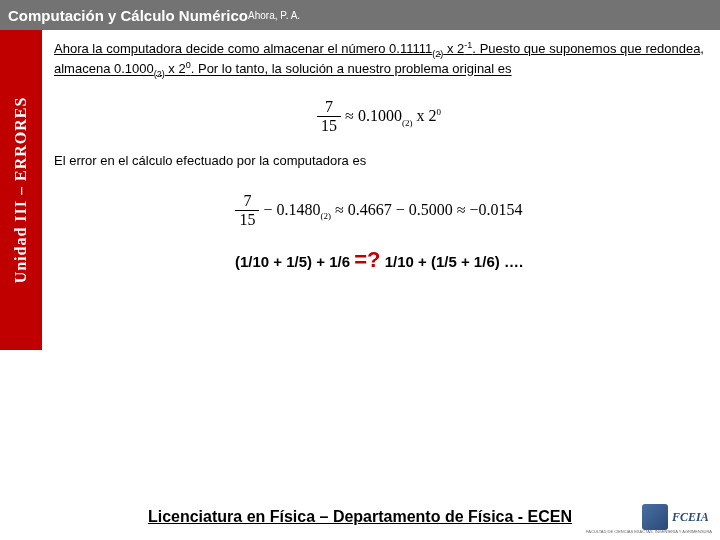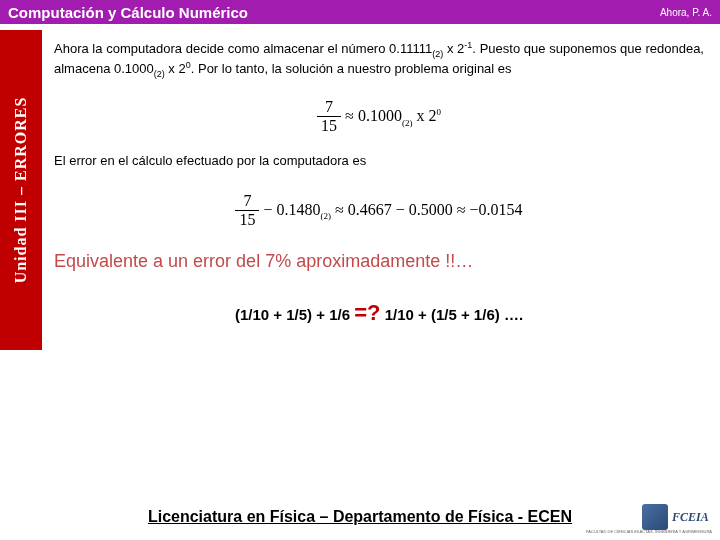--- a/index.html
+++ b/index.html
@@ -6,25 +6,24 @@
   body {
     width: 720px;
     height: 540px;
     font-family: Verdana, Arial, sans-serif;
     background: #fff;
     position: relative;
     overflow: hidden;
   }
   .header {
     width: 100%;
-    height: 24px;
-    background: #a21caf;
+    height: 30px;
+    background: #737373;
     color: #fff;
     display: flex;
-    justify-content: space-between;
     align-items: center;
     padding: 0 8px;
   }
   .header-title {
     font-size: 15px;
     font-weight: bold;
   }
   .header-author {
     font-size: 10px;
   }
@@ -55,20 +54,21 @@
     right: 12px;
     font-family: "Trebuchet MS", Verdana, sans-serif;
   }
   .paragraph1 {
     font-size: 13px;
     line-height: 1.25;
     text-align: justify;
     color: #000;
     margin-bottom: 18px;
     padding: 0 4px;
+    text-decoration: underline;
   }
   .sub { font-size: 9px; vertical-align: sub; }
   .sup { font-size: 9px; vertical-align: super; }
   .eq-block {
     text-align: center;
     margin: 10px 0 18px 0;
     font-family: "Times New Roman", serif;
   }
   .frac {
     display: inline-block;
@@ -181,21 +181,20 @@
   <div class="eq-block">
     <span class="frac">
       <span class="num">7</span>
       <span class="den">15</span>
     </span>
     <span class="approx-rhs">
       <span> − 0.1480</span><span class="sub">(2)</span><span> ≈ 0.4667 − 0.5000 ≈ −0.0154</span>
     </span>
   </div>
 
-  <div class="highlight-line">Equivalente a un error del 7% aproximadamente !!…</div>
 
   <div class="equation-question">
     <span>(1/10 + 1/5) + 1/6 </span><span class="eq-question-mark">=?</span><span> 1/10 + (1/5 + 1/6) ….</span>
   </div>
 
 </div>
 
 <div class="footer">Licenciatura en Física – Departamento de Física - ECEN</div>
 
 <div class="logo">

